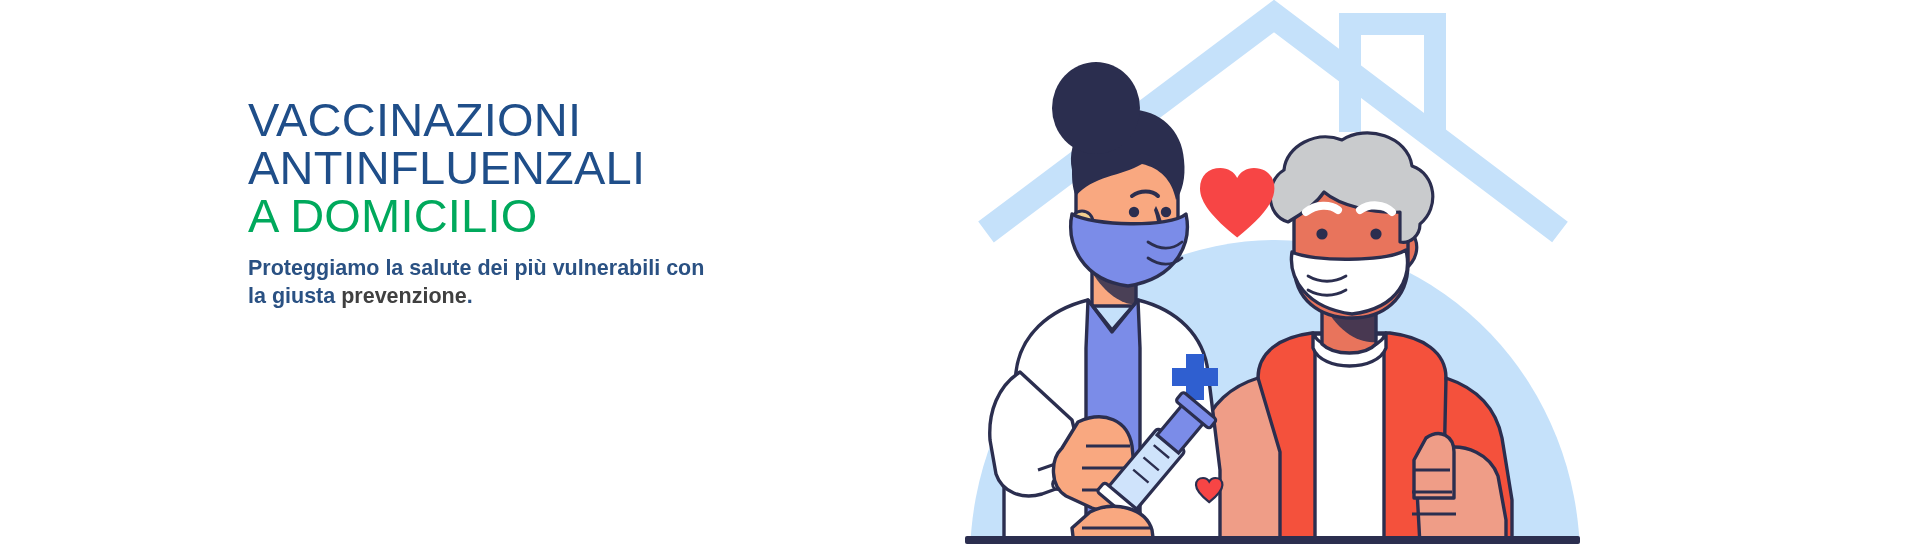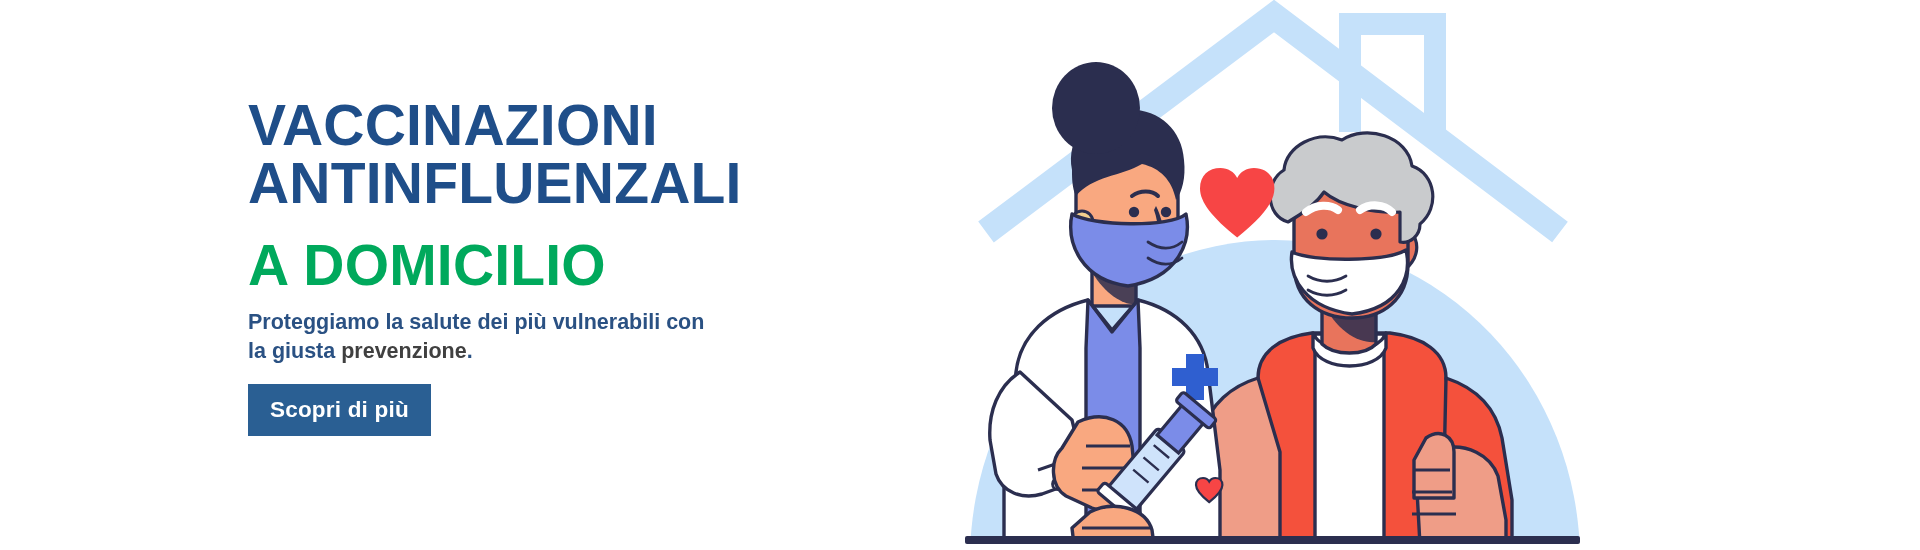--- a/index.html
+++ b/index.html
@@ -23,33 +23,32 @@
 
   
   #text-block {
     position: absolute;
     left: 248px;
     top: 96px;
     width: 620px;
   }
   .headline {
     margin: 0;
-    font-size: 57px;
+    font-size: 47px;
     line-height: 1.02;
-    font-weight: 700;
+    font-weight: 400;
     letter-spacing: 0.2px;
     color: #1f4e89;
     text-transform: uppercase;
     font-family: "Liberation Sans", sans-serif;
   }
   .headline .line2 { display: block; }
   .headline .line3 {
     display: block;
     color: #00a95c;
-    margin-top: 24px;
   }
   #subtitle {
     margin: 14px 0 0 0;
     font-size: 21.5px;
     line-height: 1.33;
     font-weight: 700;
     color: #2a5183;
     max-width: 460px;
   }
   #subtitle .accent { color: #404040; }
@@ -91,21 +90,20 @@
   <div id="text-block">
 
     <h1 class="headline">
       <span class="line1">VACCINAZIONI</span>
       <span class="line2">ANTINFLUENZALI</span>
       <span class="line3">A DOMICILIO</span>
     </h1>
 
     <p id="subtitle"><span>Proteggiamo la salute dei più vulnerabili con la giusta </span><span class="accent">prevenzione</span><span>.</span></p>
 
-    <button id="cta-button">Scopri di più</button>
   </div>
 
   <div id="illustration">
     <svg width="780" height="550" viewBox="0 0 780 550" xmlns="http://www.w3.org/2000/svg">
       <defs>
         <clipPath id="floorClip">
           <rect x="0" y="0" width="780" height="542"></rect>
         </clipPath>
       </defs>
 

